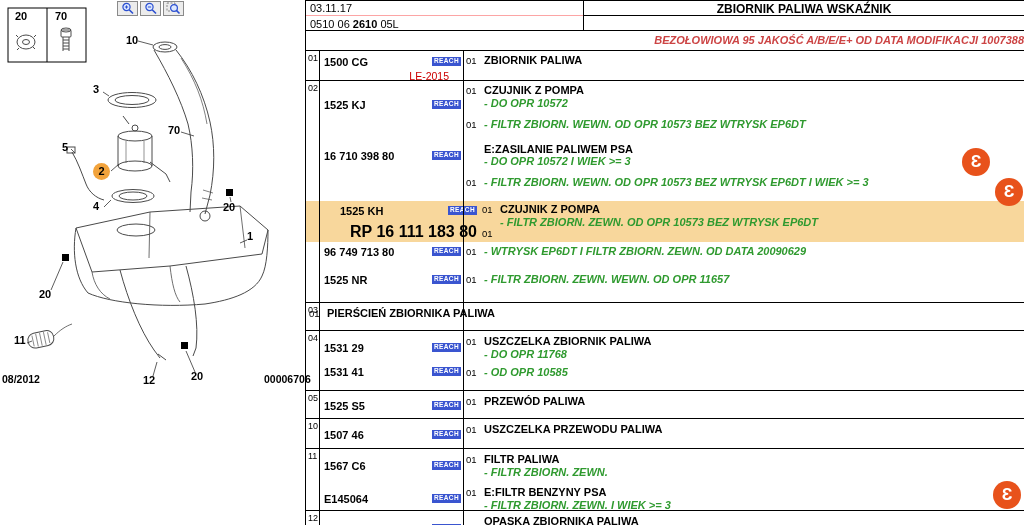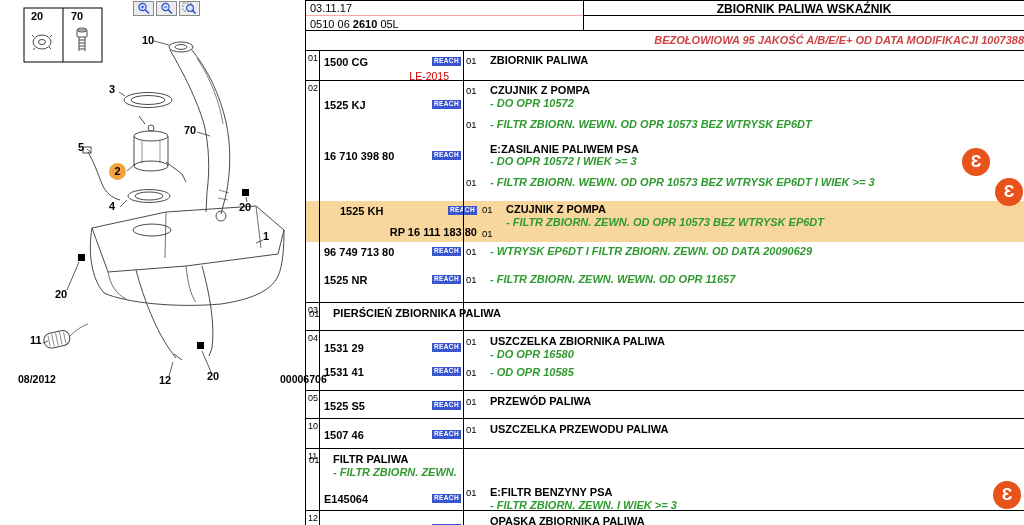--- a/index.html
+++ b/index.html
@@ -1,20 +1,20 @@
 <!DOCTYPE html>
 <html><head>
 <meta charset="utf-8">
 <style>
   * { margin:0; padding:0; box-sizing:border-box; }
   html,body { width:1024px; height:525px; overflow:hidden; background:#fff;
               font-family:"Liberation Sans", sans-serif; color:#000; position:relative; }
 
   
-  .diagram-panel { position:absolute; left:16px; top:0; width:305px; height:525px; background:#fff; }
+  .diagram-panel { position:absolute; left:0; top:0; width:305px; height:525px; background:#fff; }
   .tank-svg { position:absolute; left:0; top:0; width:305px; height:525px; }
   .zoom-toolbar { position:absolute; left:117px; top:1px; display:flex; gap:2px; z-index:4; }
   .zbtn { width:21px; height:15px; border:1px solid #8a8a8a; background:#ececec;
           display:flex; align-items:center; justify-content:center; padding:0; cursor:pointer; }
   .co { position:absolute; font-size:11px; font-weight:bold; z-index:3; }
   .co-hl { width:17px; height:17px; background:#f2a33c; border-radius:50%;
            text-align:center; line-height:17px; }
   .diagram-date, .diagram-number { position:absolute; font-size:10.5px; font-weight:bold; z-index:3; }
 
   
@@ -43,26 +43,26 @@
   .entry { display:flex; width:100%; }
   .entry.hl { background:#f8d79c; }
   .pcell { width:157px; padding-left:14px; flex:none; display:flex; flex-direction:column; }
   .pline { display:flex; justify-content:space-between; align-items:center; padding:0 2px 0 4px; height:11px; }
   .pnum { font-weight:bold; font-size:11px; white-space:nowrap; }
   .reach { background:#3a55d0; color:#fff; font-size:6.5px; font-weight:bold;
            padding:1px 2px; letter-spacing:.4px; line-height:1; }
   .linkline { display:flex; justify-content:flex-end; padding-right:14px; margin-top:3px; }
   .lelink { color:#cc0000; font-size:10.5px; text-decoration:underline; cursor:pointer; }
   .rpline { justify-content:flex-end; margin-top:10px; }
-  .rp { font-weight:bold; font-size:11px; }
+  .rp { font-weight:bold; font-size:16px; }
 
   .dcell { flex:1; padding-left:3px; display:flex; flex-direction:column; }
   .dline { display:flex; align-items:baseline; line-height:12px; min-height:12px; }
   .qty { width:12px; font-size:9.5px; flex:none; }
-  .txt { margin-left:12px; font-size:11px; white-space:nowrap; }
+  .txt { margin-left:6px; font-size:11px; white-space:nowrap; }
   .title { font-weight:bold; }
   .gnote { color:#2f9a2f; font-style:italic; font-weight:bold; }
   .spacer { height:9px; }
 
   .elogo { position:absolute; width:28px; height:28px; border-radius:50%; background:#e8521b;
            color:#fff; display:flex; align-items:center; justify-content:center;
            font-size:17px; font-weight:bold; z-index:5; cursor:pointer; }
 </style>
 </head>
 <body>
@@ -362,25 +362,25 @@
       <div class="entry" style="padding-top:4px">
         <div class="pcell">
           <div class="pline" style="margin-top:7px">
             <span class="pnum">1531 29</span>
             <span class="reach">REACH</span>
           </div>
         </div>
         <div class="dcell">
           <div class="dline">
               <span class="qty">01</span>
-              <span class="txt title">USZCZELKA ZBIORNIKA PALIWA</span>
-            </div>
-          <div class="dline">
-              <span class="qty"></span>
-              <span class="txt gnote">- DO OPR 16580</span>
+              <span class="txt title">USZCZELKA ZBIORNIK PALIWA</span>
+            </div>
+          <div class="dline">
+              <span class="qty"></span>
+              <span class="txt gnote">- DO OPR 11768</span>
             </div>
         </div>
       </div>
       <div class="entry" style="margin-top:6px">
         <div class="pcell">
           <div class="pline" style="margin-top:0">
             <span class="pnum">1531 41</span>
             <span class="reach">REACH</span>
           </div>
         </div>
@@ -425,20 +425,26 @@
               <span class="qty">01</span>
               <span class="txt title">USZCZELKA PRZEWODU PALIWA</span>
             </div>
         </div>
       </div>
     </div>
 
     <div class="section" style="height:62px">
       <div class="sec-index">11</div>
       <div class="entry" style="padding-top:4px">
+        <div class="pcell">
+          <div class="pline" style="margin-top:7px">
+            <span class="pnum">1567 C6</span>
+            <span class="reach">REACH</span>
+          </div>
+        </div>
         <div class="dcell">
           <div class="dline">
               <span class="qty">01</span>
               <span class="txt title">FILTR PALIWA</span>
             </div>
           <div class="dline">
               <span class="qty"></span>
               <span class="txt gnote">- FILTR ZBIORN. ZEWN.</span>
             </div>
         </div>

